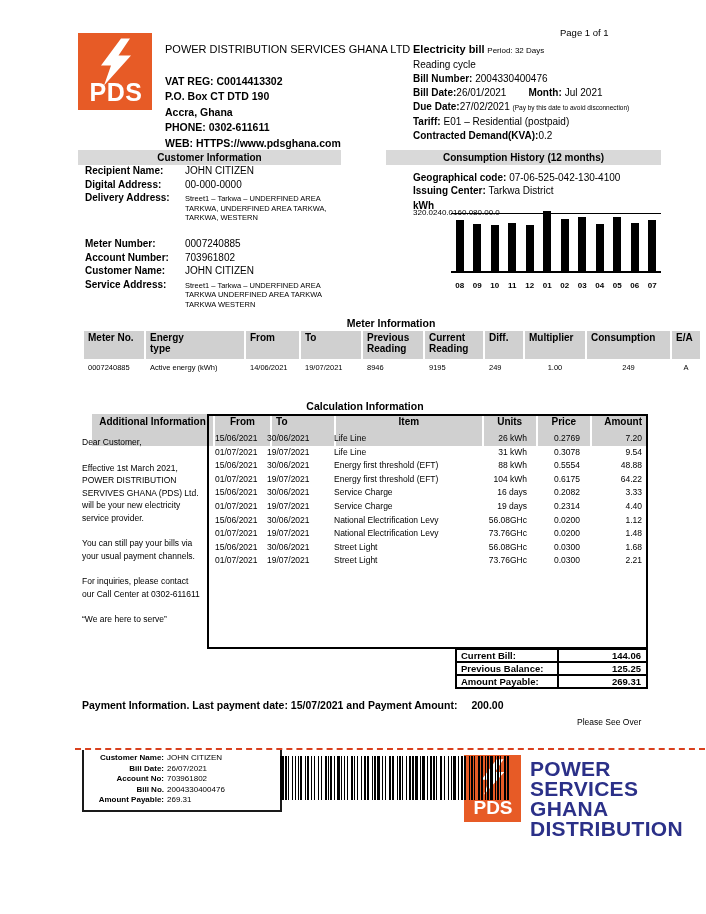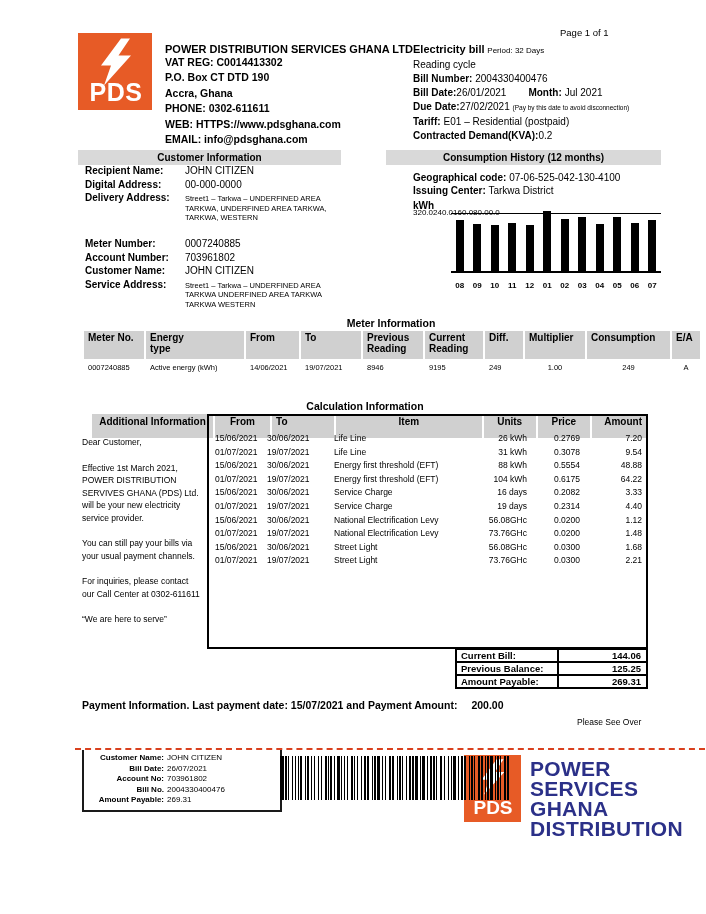--- a/index.html
+++ b/index.html
@@ -6,21 +6,21 @@
   body { background:#fff; font-family:"Liberation Sans", sans-serif; color:#000; }
   .page { position:relative; width:706px; height:914px; background:#fff; overflow:hidden; margin:0 auto; }
 
   
   .logo-top { position:absolute; left:78px; top:33px; width:74px; height:77px; background:#E75B26; }
   .logo-top svg { position:absolute; left:13px; top:4px; width:50px; height:50px; }
   .logo-top .logo-word { position:absolute; bottom:3px; left:6px; right:4px; text-align:center; font-size:25px; font-weight:bold; color:#fff; letter-spacing:.5px; }
 
   
   .company-info { position:absolute; left:165px; top:43px; }
-  .company-name { font-size:11px; font-weight:bold; margin-bottom:0; }
+  .company-name { font-size:11px; font-weight:normal; margin-bottom:19px; }
   .company-line { font-size:10.5px; font-weight:bold; line-height:15.4px; }
 
   
   .bill-info { position:absolute; left:413px; top:26px; width:292px; font-size:10px; line-height:14px; }
   .page-label { margin-left:147px; font-size:9.5px; margin-bottom:2px; }
   .bill-info b { font-weight:bold; }
   .small-note { font-size:6.5px; }
   .period-note { font-size:8px; }
   .ebill-title { font-size:11px; font-weight:bold; }
   .gap-left { margin-left:22px; }
@@ -57,21 +57,21 @@
   .meter-section { position:absolute; left:82px; top:317px; width:618px; }
   .table-title { text-align:center; font-weight:bold; font-size:10.5px; margin-bottom:2px; }
   table.meter { width:618px; table-layout:fixed; border-collapse:separate; border-spacing:2px 0; }
   table.meter th { background:#D0D0D0; font-size:10px; text-align:left; padding:1px 4px; vertical-align:top; font-weight:bold; white-space:pre-line; height:28px; }
   table.meter td { font-size:7.5px; padding:4px 4px 0; }
   .td-c { text-align:center; }
 
   
   .calc-section { position:absolute; left:82px; top:400px; width:566px; }
   .calc-table { position:relative; height:235px; margin-top:1px; }
-  .calc-header { display:flex; height:24px; gap:2px;padding-left:10px; }
+  .calc-header { display:flex; height:32px; gap:2px;padding-left:10px; }
   .calc-header > div { background:#D0D0D0; font-weight:bold; font-size:10px; padding-top:2px; }
   .ch-add { width:123px; text-align:center; }
   .ch-from { width:56px; text-align:center; }
   .ch-to { width:63px; padding-left:4px; }
   .ch-item { width:148px; text-align:center; }
   .ch-units { width:53px; text-align:center; }
   .ch-price { width:53px; text-align:center; }
   .ch-amount { width:57px; text-align:right; padding-right:6px; }
   .calc-border { position:absolute; left:125px; top:0; width:441px; height:235px; border:2px solid #000; pointer-events:none; }
   .calc-left { position:absolute; left:0; top:22px; width:118px; font-size:8.5px; line-height:12.5px; }

